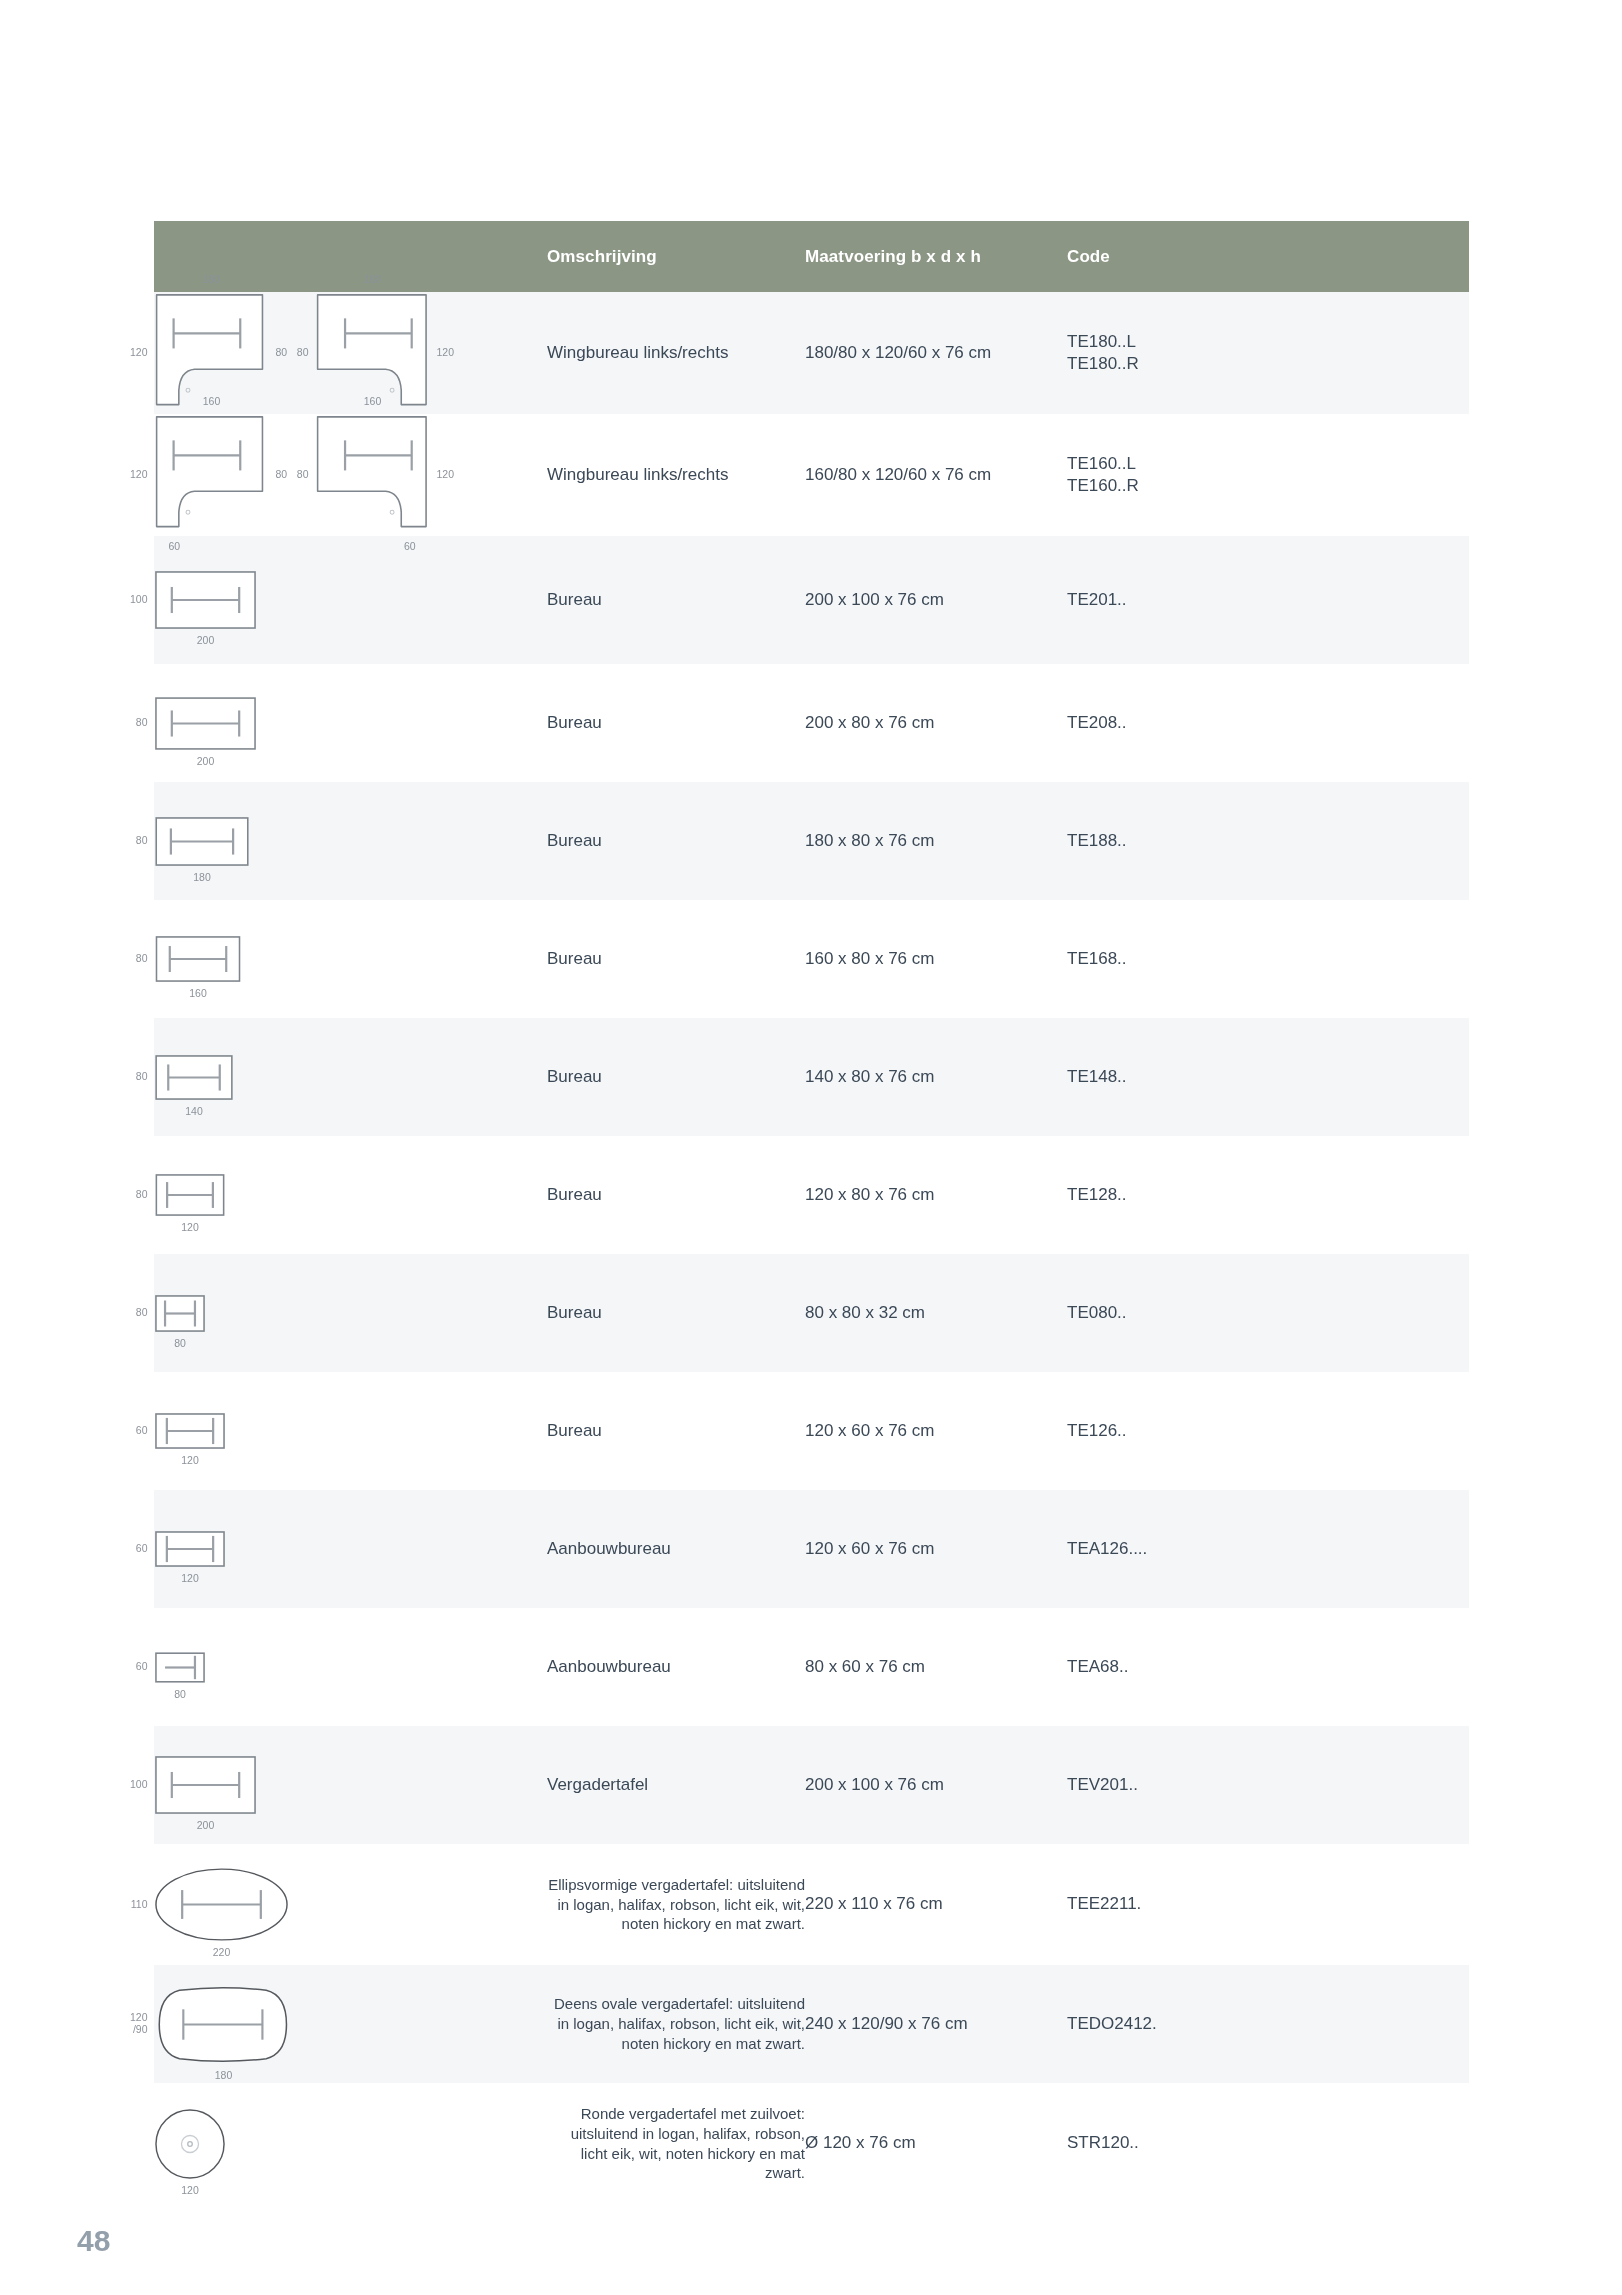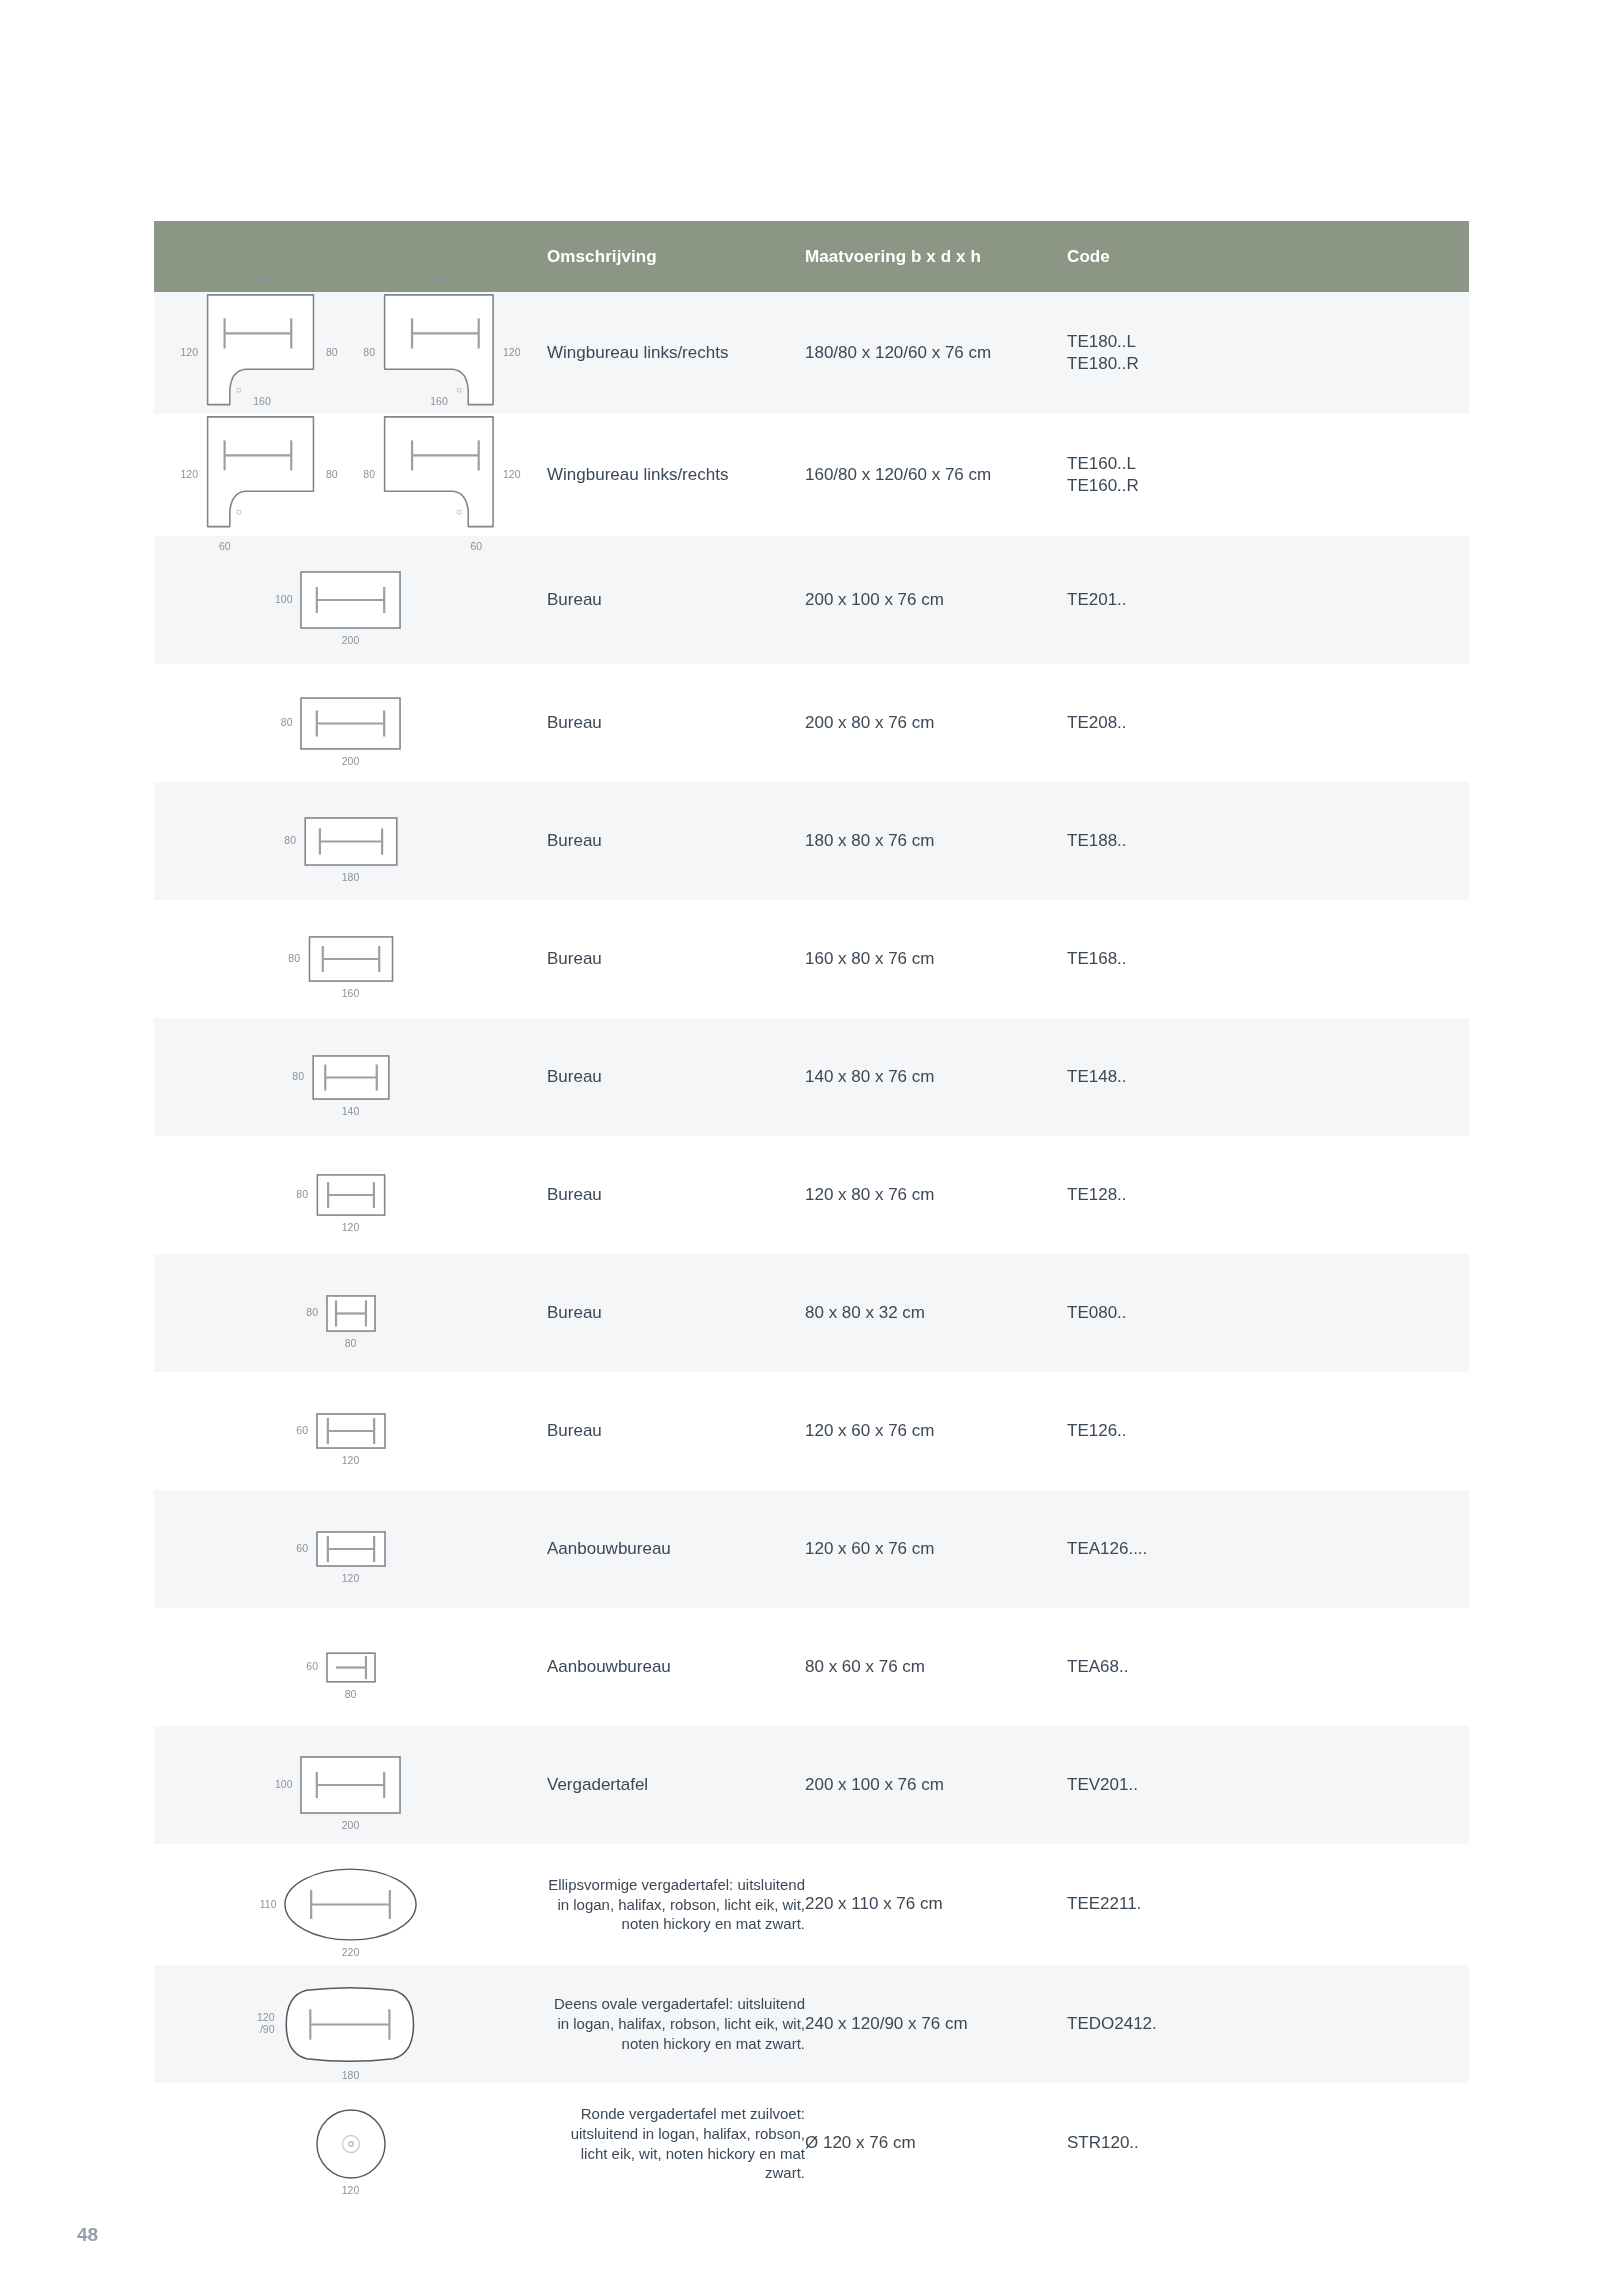--- a/index.html
+++ b/index.html
@@ -76,22 +76,21 @@
   .cell-code { white-space: pre-line; line-height: 1.9; }
 
   .cell-img {
     position: relative;
     height: 100%;
   }
 
   .diagram-wrap {
     display: flex;
     align-items: center;
-    justify-content: center;
-    gap: 62px;
+    gap: 46px;
     width: 100%;
   }
 
   
   .dg {
     position: relative;
     display: inline-block;
   }
   .dg svg { display: block; }
 
@@ -123,21 +122,21 @@
     left: 50%;
     transform: translateX(-50%);
     top: -18.3px;
   }
 
   
   .page-number {
     position: absolute;
     left: 77px;
     top: 2224px;
-    font-size: 19px;
+    font-size: 30px;
     font-weight: 700;
     color: #93A0AC;
   }
 </style>
 </head>
 <body>
 
 <div class="page">
 
 

